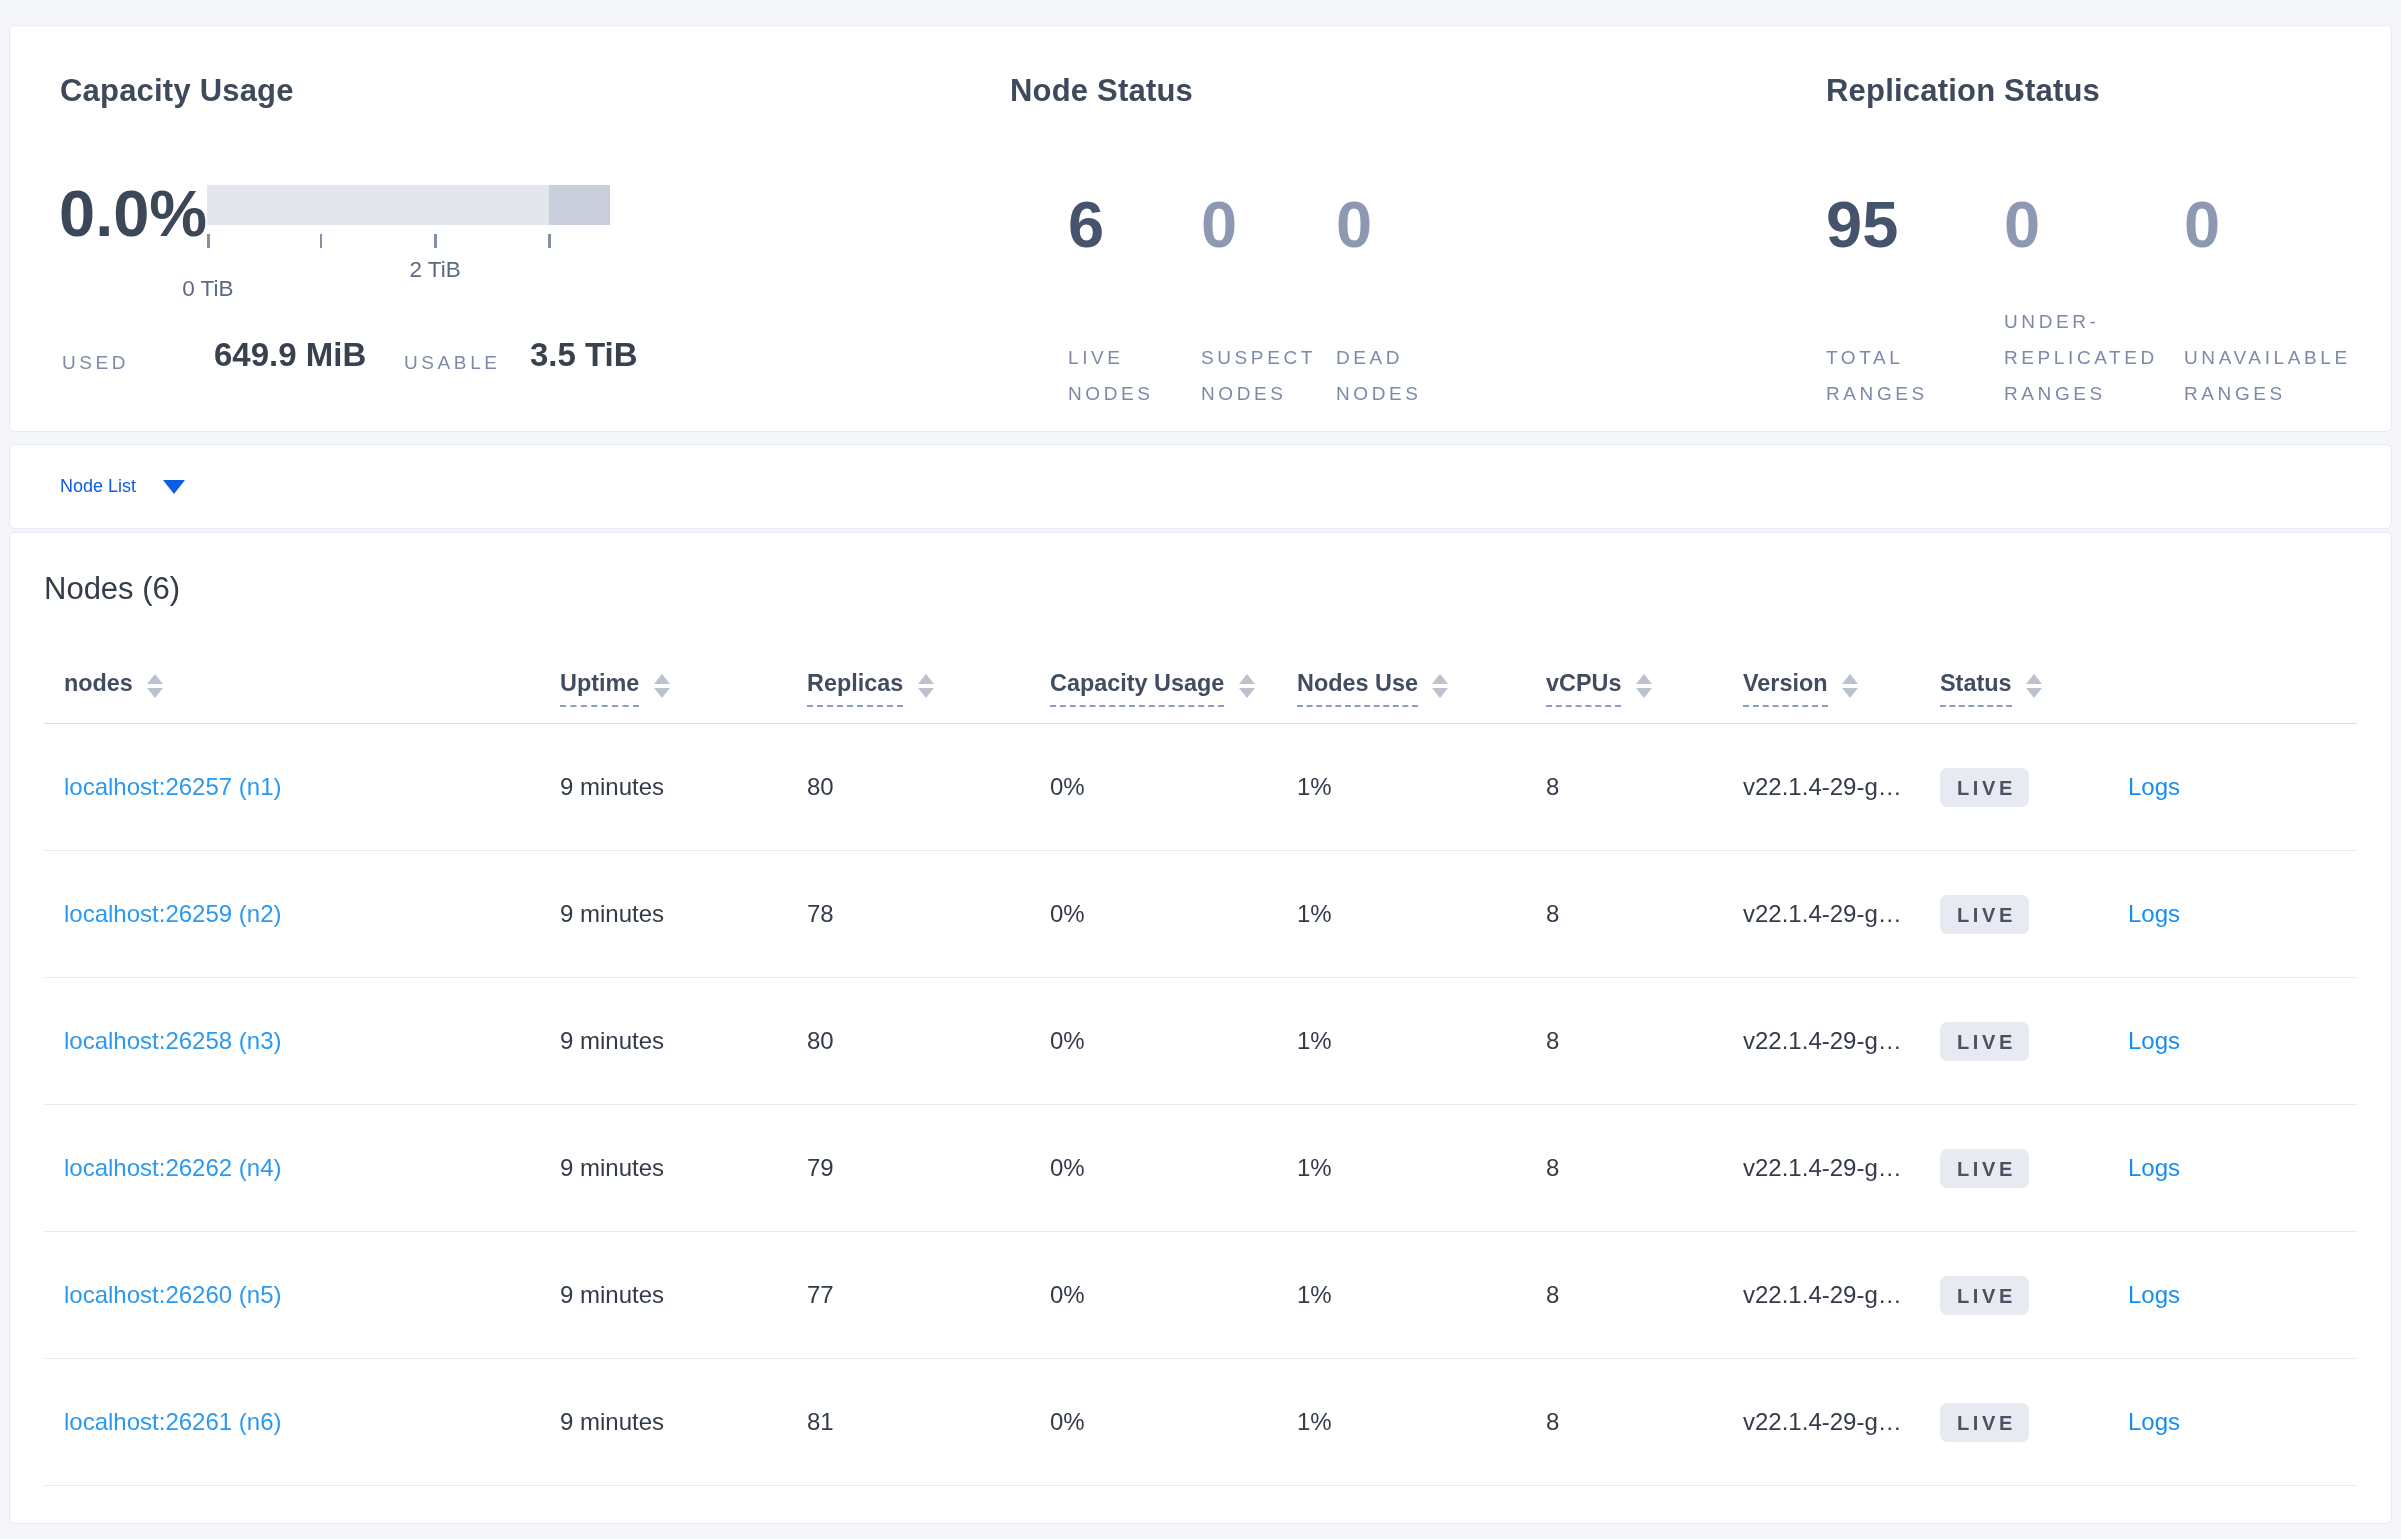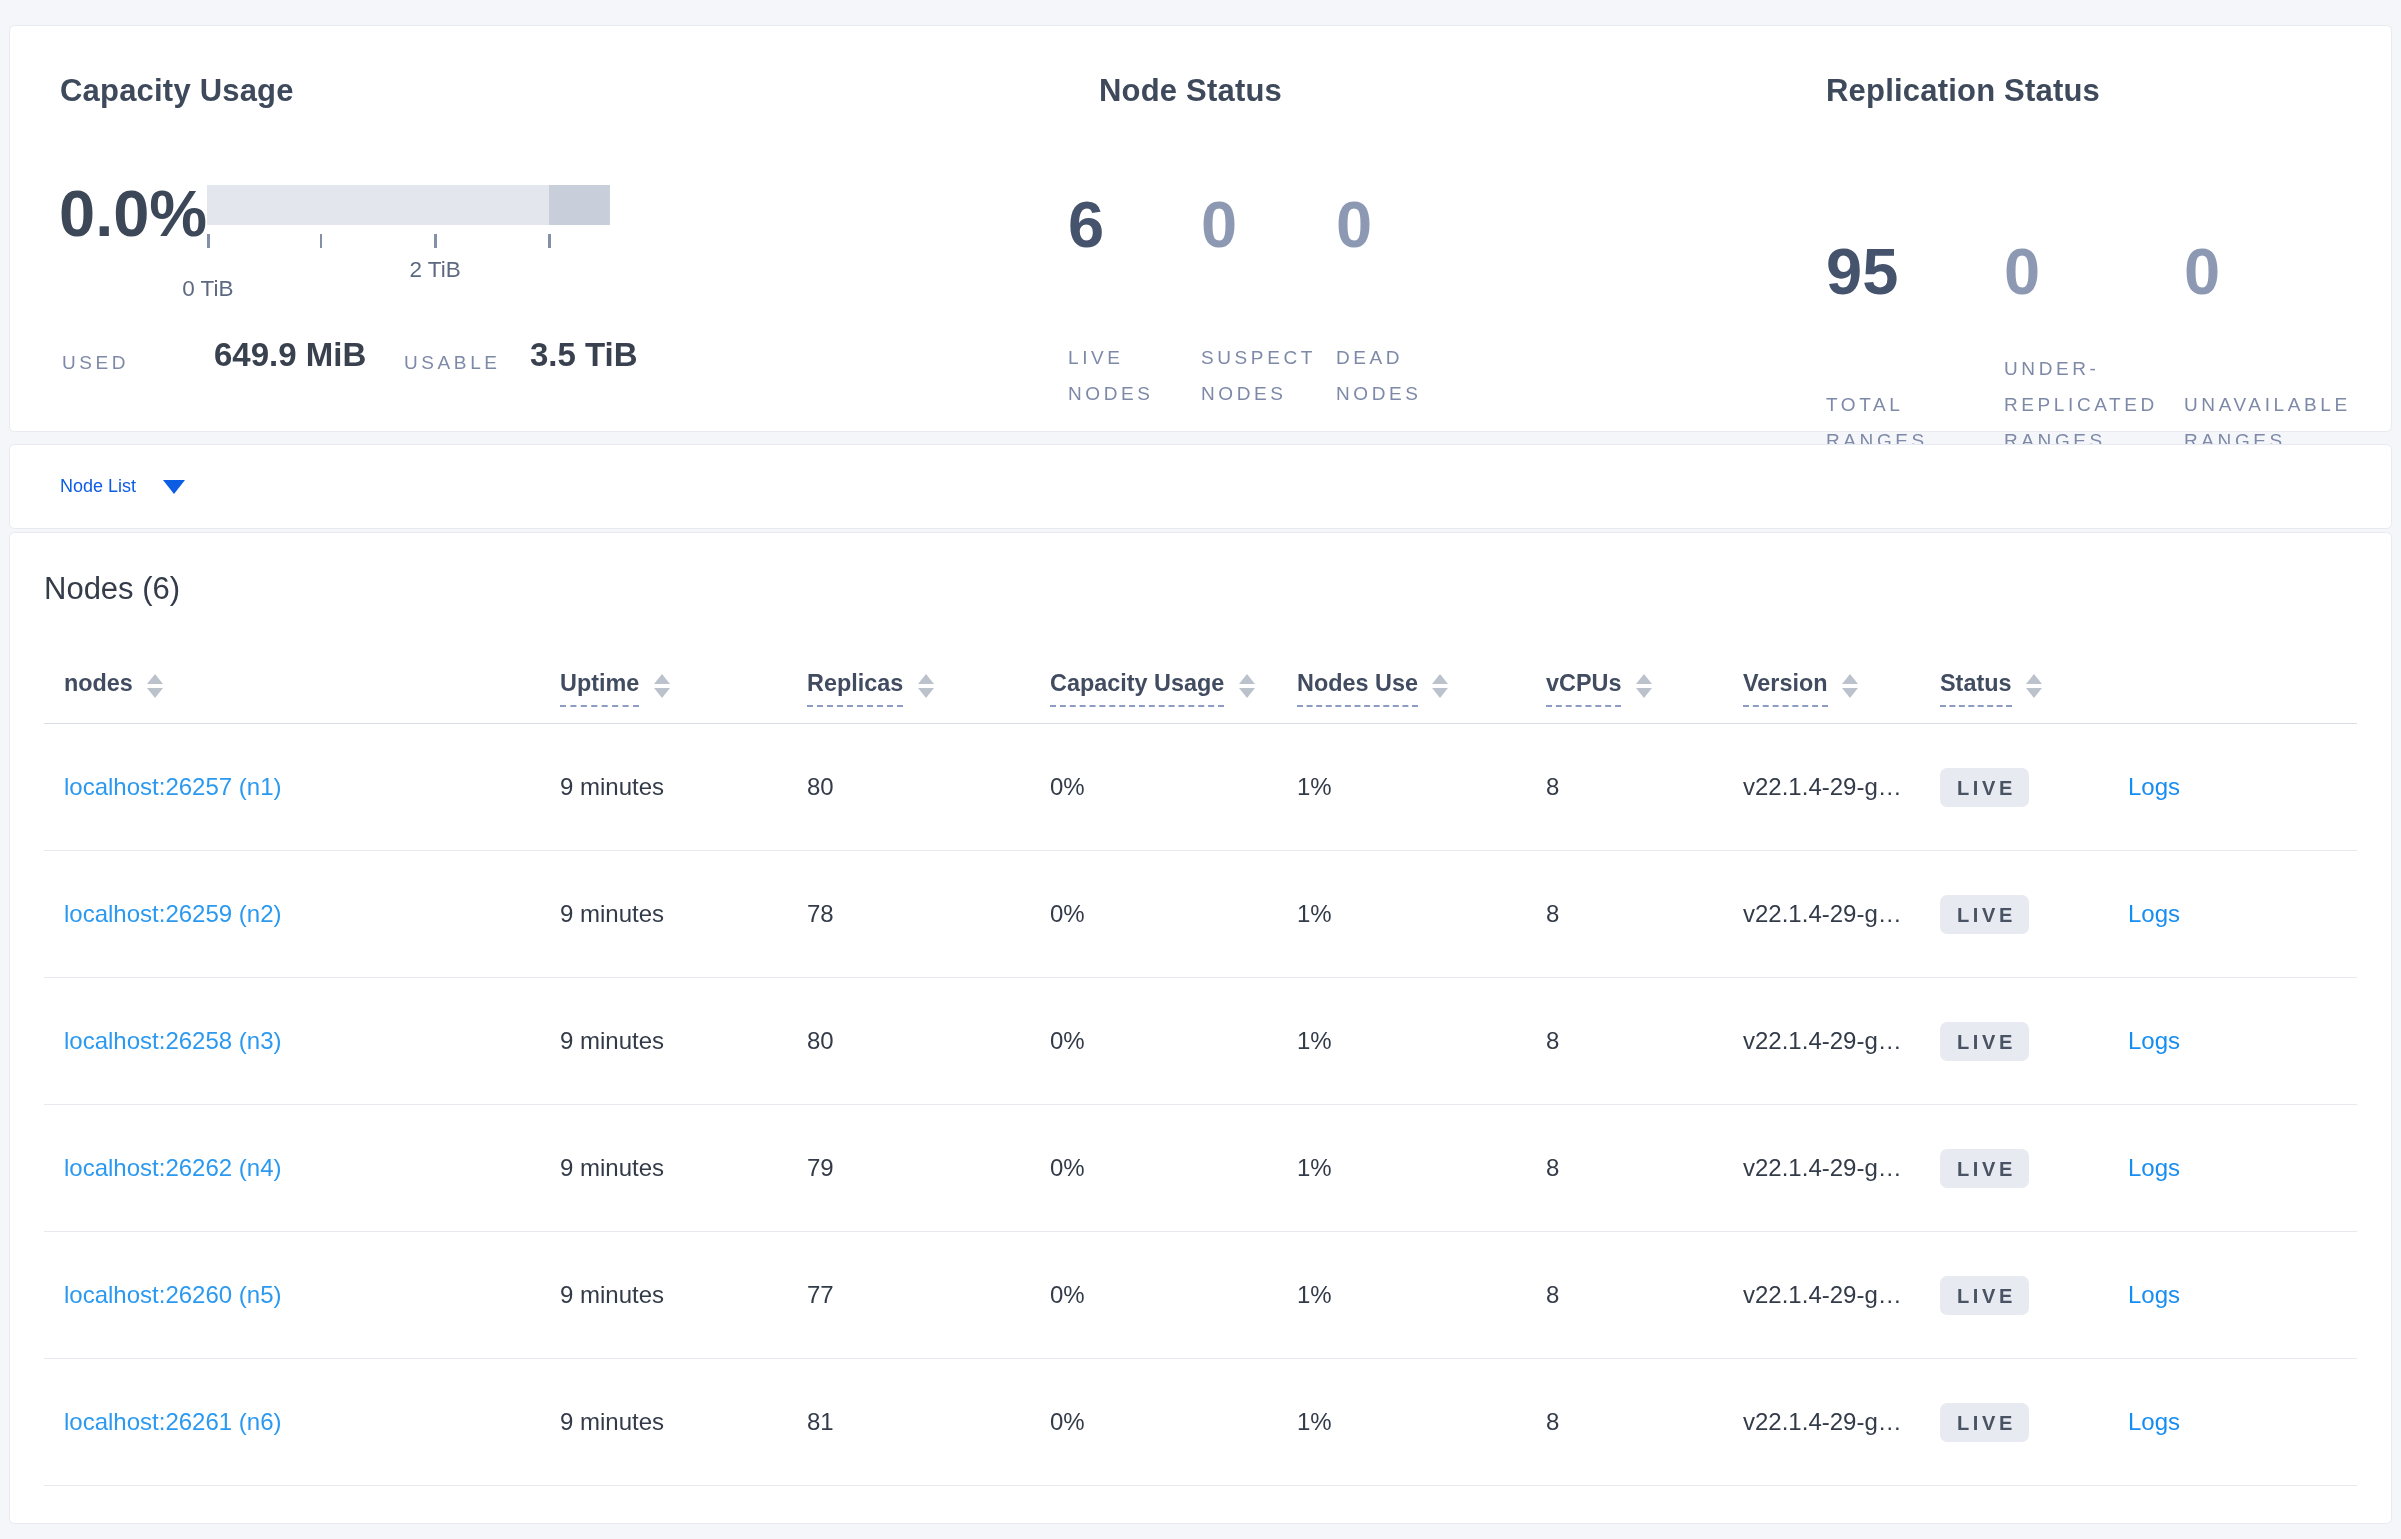--- a/index.html
+++ b/index.html
@@ -14,21 +14,21 @@
     position:absolute;left:9px;right:9px;
     background:#fff;border:1.8px solid #e7eaf0;border-radius:5.4px;
     box-sizing:border-box;
   }
   
   #summary-panel{top:25px;height:407px;}
   .sum-title{
     position:absolute;margin:0;font-size:31px;font-weight:600;color:#3e4a5c;letter-spacing:0.2px;
   }
   #cap-title{left:50px;top:47px;}
-  #ns-title{left:1089px;top:47px;}
+  #ns-title{left:1000px;top:47px;}
   #rs-title{left:1816px;top:47px;}
   #cap-pct{
     position:absolute;left:49px;top:155px;
     font-size:65px;font-weight:600;color:#3c4758;line-height:1;
   }
   #cap-chart{position:absolute;left:197px;top:159px;width:403px;height:99px;}
   #cap-bar{position:relative;width:403px;height:40px;background:#e3e6ec;overflow:hidden;}
   #cap-bar-dark{position:absolute;top:0;right:0;height:100%;background:#c9cedb;}
   #cap-bar-used{position:absolute;top:0;left:0;height:100%;background:#37a806;}
   .cap-tick{position:absolute;top:49px;width:2.7px;height:13.5px;background:#8490a6;}
@@ -39,21 +39,21 @@
   .cap-stat-label{
     position:absolute;top:326px;font-size:19px;letter-spacing:3.6px;color:#7d89a7;font-weight:500;
   }
   .cap-stat-value{
     position:absolute;top:312px;font-size:33px;font-weight:600;color:#39414f;line-height:1;
   }
   #used-label{left:52px;}   #used-value{left:204px;}
   #usable-label{left:394px;}#usable-value{left:520px;}
   .metrics{position:absolute;top:166px;height:220px;display:flex;}
   #ns-metrics{left:1058px;}
-  #rs-metrics{left:1816px;margin-top:47px;}
+  #rs-metrics{left:1816px;}
   .metric{display:flex;flex-direction:column;box-sizing:border-box;}
   #ns-metrics .metric:nth-child(1){width:133px;}
   #ns-metrics .metric:nth-child(2){width:135px;}
   #ns-metrics .metric:nth-child(3){width:153px;}
   #rs-metrics .metric:nth-child(1){width:178px;}
   #rs-metrics .metric:nth-child(2){width:180px;}
   #rs-metrics .metric:nth-child(3){width:216px;}
   .metric-value{font-size:65px;font-weight:600;line-height:1;color:#8d99b2;}
   .metric.emph .metric-value{color:#46536d;}
   .metric-label{

